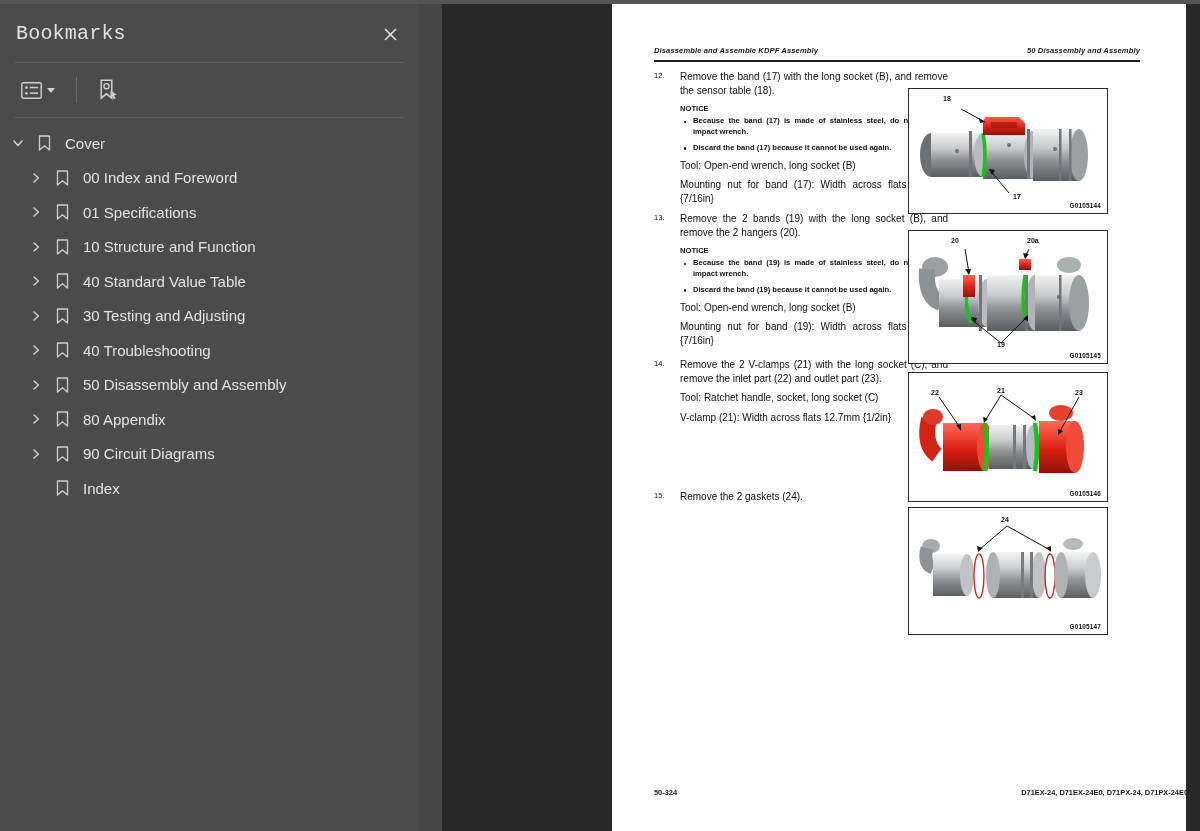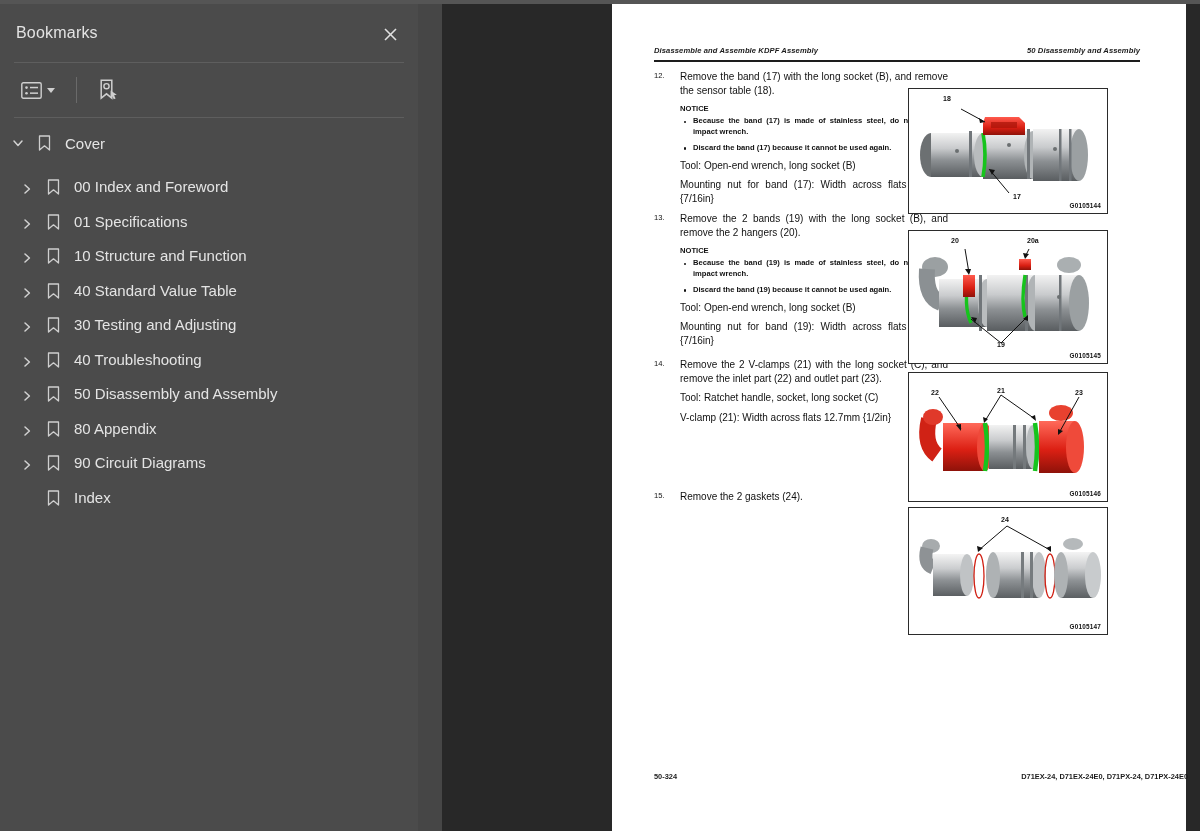--- a/index.html
+++ b/index.html
@@ -16,21 +16,21 @@
     position:absolute;left:0;top:0;width:418px;height:831px;
     background:#4b4b4b;
     border-top:4px solid #555;
     box-sizing:border-box;
   }
   .sb-header{
     position:relative;height:58px;display:flex;align-items:center;
     padding:0 16px;box-sizing:border-box;
   }
   .sb-title{
-    color:#e3e3e3;font-size:16px;letter-spacing:.2px;font-weight:400;
+    color:#e3e3e3;font-size:20px;letter-spacing:.2px;font-weight:400;font-family:Liberation Mono, monospace;
   }
   .sb-close{
     position:absolute;right:14px;top:16px;width:28px;height:28px;
     display:flex;align-items:center;justify-content:center;
     color:#e0e0e0;font-size:18px;line-height:1;cursor:pointer;
   }
   .sb-divider{height:1px;background:#5e5e5e;margin:0 14px;}
   .sb-toolbar{
     height:54px;display:flex;align-items:center;padding:0 18px;box-sizing:border-box;
     gap:10px;
@@ -49,21 +49,21 @@
   }
   .tree-row .twisty{
     width:26px;display:flex;align-items:center;justify-content:center;flex:0 0 26px;
     color:#cdcdcd;
   }
   .tree-row .bmk{
     width:26px;display:flex;align-items:center;justify-content:center;flex:0 0 26px;
   }
   .tree-row .lbl{padding-left:8px;}
   .lvl0{padding-left:5px;}
-  .lvl1{padding-left:14px;align-items:flex-end;}
+  .lvl1{padding-left:23px;}
 
   
   .viewer-gutter{
     position:absolute;left:418px;top:0;width:24px;height:831px;background:#464646;
     border-top:4px solid #555;box-sizing:border-box;
   }
   .viewer{
     position:absolute;left:442px;top:0;width:758px;height:831px;
     background:#282828;border-top:4px solid #555;box-sizing:border-box;
   }
@@ -120,21 +120,21 @@
   .fig-inner{position:relative;width:100%;height:100%;}
   .fig-id{
     position:absolute;right:6px;bottom:4px;font-size:6.4px;font-weight:bold;
     color:#111;letter-spacing:.2px;
   }
   .callout{
     position:absolute;font-size:7px;font-weight:bold;color:#111;
   }
 
   .doc-footer{
-    position:absolute;left:42px;bottom:50px;width:534px;
+    position:absolute;left:42px;bottom:34px;width:534px;
     display:flex;justify-content:space-between;
     font-size:7.4px;font-weight:bold;color:#1b1b1b;
   }
 
   
   .watermark{
     position:absolute;left:418px;top:388px;
     font-size:43px;font-weight:bold;color:#2a90f0;
     letter-spacing:-1px;line-height:1;white-space:nowrap;
     pointer-events:none;

